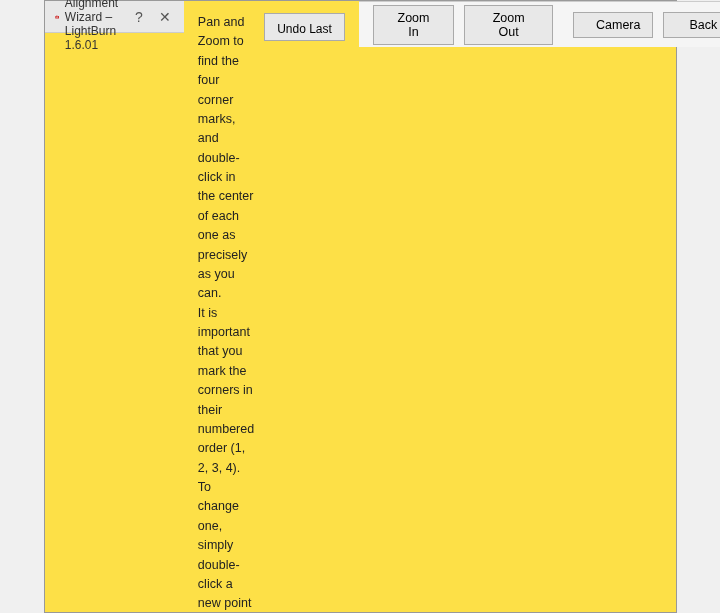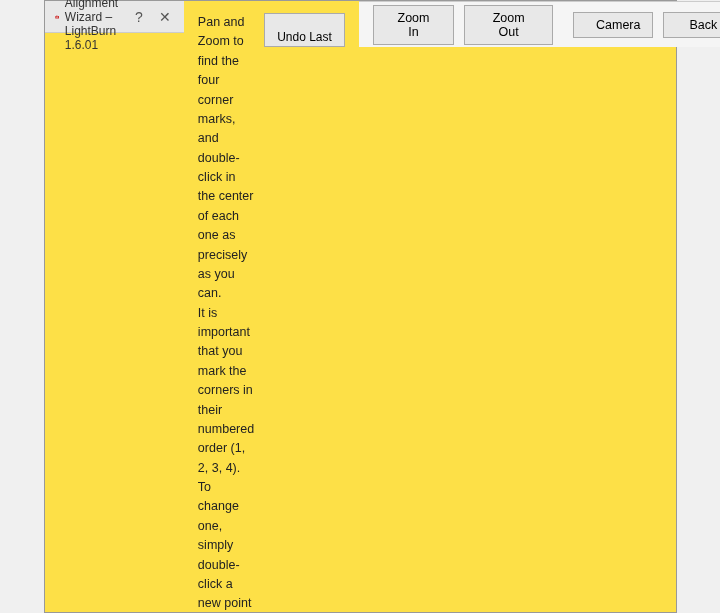--- a/index.html
+++ b/index.html
@@ -74,21 +74,21 @@
     }
     .instructions-text {
       font-size: 12.5px;
       color: #222;
       line-height: 1.55;
       max-width: 580px;
     }
     .undo-btn {
       background: #e8e8e8;
       border: 1px solid #aaa;
-      padding: 16px 12px;
+      padding: 8px 12px;
       font-size: 12px;
       cursor: pointer;
       white-space: nowrap;
       margin-left: 10px;
       height: 28px;
     }
     .image-container {
       flex: 1;
       background: #1a1a1a;
       position: relative;

